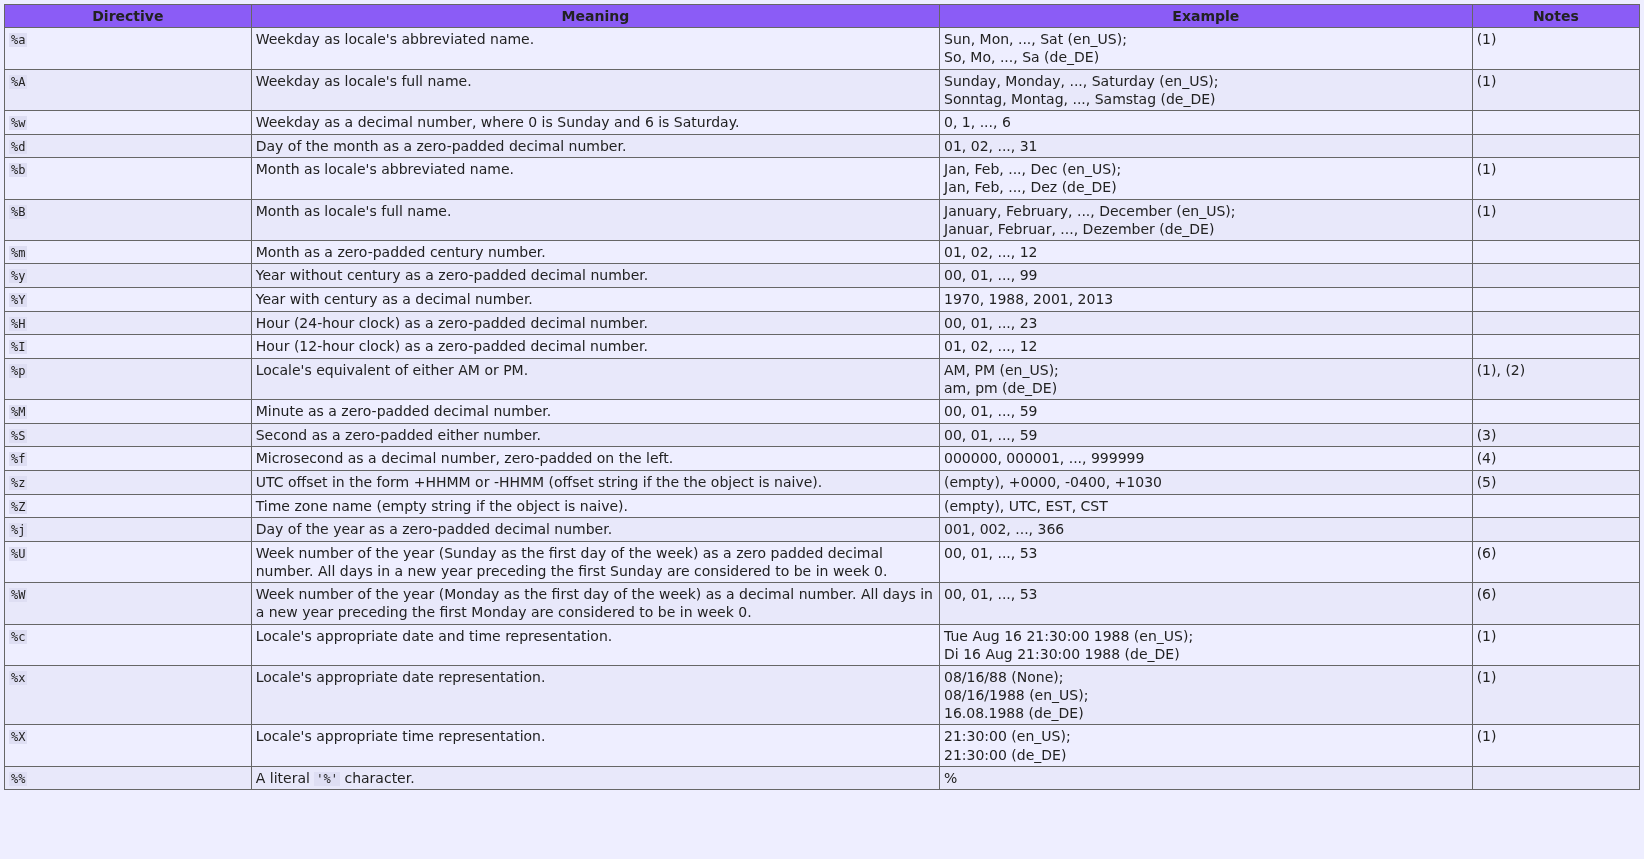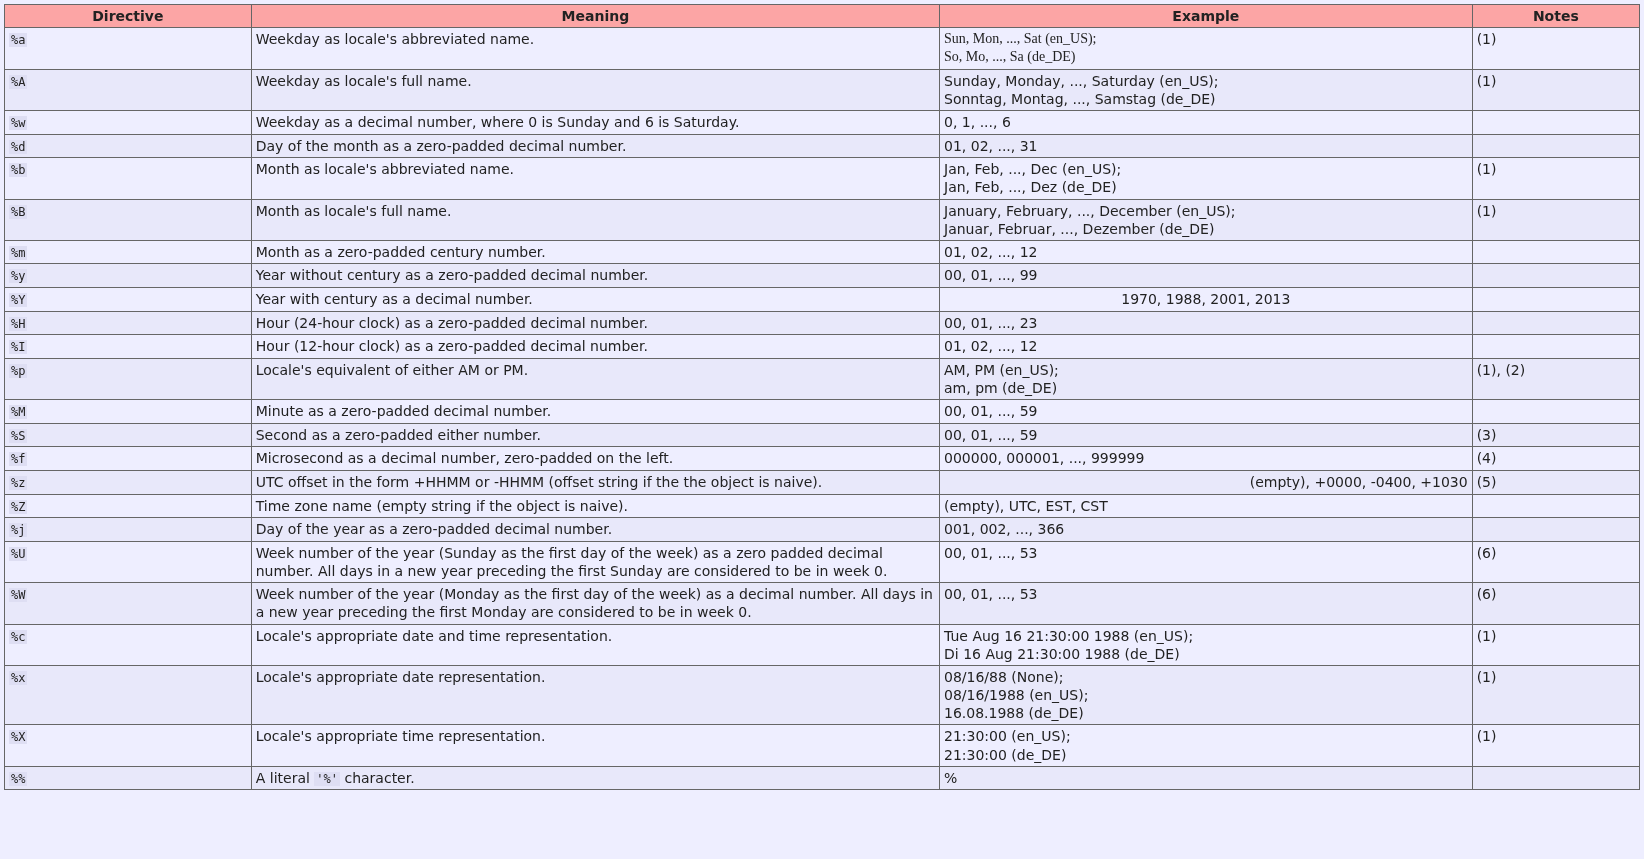--- a/index.html
+++ b/index.html
@@ -21,21 +21,21 @@
   col.notes     { width: 158px; }
   th, td {
     border: 1px solid #666;
     padding: 2px 4px;
     vertical-align: top;
     text-align: left;
     line-height: 1.3;
     font-size: 14px;
   }
   th {
-    background: #fca5a5;
+    background: #8b5cf6;
     font-weight: bold;
     text-align: center;
   }
   tbody tr:nth-child(odd)  { background: #eeeeff; }
   tbody tr:nth-child(even) { background: #e8e8fa; }
   tbody tr { background: #eeeeff; }
   code.directive {
     font-family: "DejaVu Sans Mono", Menlo, Consolas, monospace;
     font-size: 12px;
     background: #dedef3;
@@ -63,21 +63,21 @@
       <th>Directive</th>
       <th>Meaning</th>
       <th>Example</th>
       <th>Notes</th>
     </tr>
   </thead>
   <tbody id="rows">
       <tr>
         <td><code class="directive">%a</code></td>
         <td>Weekday as locale's abbreviated name.</td>
-        <td style="white-space: pre-line; font-family: Liberation Serif, serif;">Sun, Mon, ..., Sat (en_US);
+        <td style="white-space: pre-line;">Sun, Mon, ..., Sat (en_US);
 So, Mo, ..., Sa (de_DE)</td>
         <td>(1)</td>
       </tr>
       <tr>
         <td><code class="directive">%A</code></td>
         <td>Weekday as locale's full name.</td>
         <td style="white-space: pre-line;">Sunday, Monday, ..., Saturday (en_US);
 Sonntag, Montag, ..., Samstag (de_DE)</td>
         <td>(1)</td>
       </tr>
@@ -115,21 +115,21 @@
       </tr>
       <tr>
         <td><code class="directive">%y</code></td>
         <td>Year without century as a zero-padded decimal number.</td>
         <td style="white-space: pre-line;">00, 01, ..., 99</td>
         <td></td>
       </tr>
       <tr>
         <td><code class="directive">%Y</code></td>
         <td>Year with century as a decimal number.</td>
-        <td style="white-space: pre-line; text-align: center;">1970, 1988, 2001, 2013</td>
+        <td style="white-space: pre-line;">1970, 1988, 2001, 2013</td>
         <td></td>
       </tr>
       <tr>
         <td><code class="directive">%H</code></td>
         <td>Hour (24-hour clock) as a zero-padded decimal number.</td>
         <td style="white-space: pre-line;">00, 01, ..., 23</td>
         <td></td>
       </tr>
       <tr>
         <td><code class="directive">%I</code></td>
@@ -158,21 +158,21 @@
       </tr>
       <tr>
         <td><code class="directive">%f</code></td>
         <td>Microsecond as a decimal number, zero-padded on the left.</td>
         <td style="white-space: pre-line; margin-left: 24px;">000000, 000001, ..., 999999</td>
         <td>(4)</td>
       </tr>
       <tr>
         <td><code class="directive">%z</code></td>
         <td>UTC offset in the form +HHMM or -HHMM (offset string if the the object is naive).</td>
-        <td style="white-space: pre-line; text-align: right;">(empty), +0000, -0400, +1030</td>
+        <td style="white-space: pre-line;">(empty), +0000, -0400, +1030</td>
         <td>(5)</td>
       </tr>
       <tr>
         <td><code class="directive">%Z</code></td>
         <td>Time zone name (empty string if the object is naive).</td>
         <td style="white-space: pre-line; margin-top: 36px;">(empty), UTC, EST, CST</td>
         <td></td>
       </tr>
       <tr>
         <td><code class="directive">%j</code></td>

